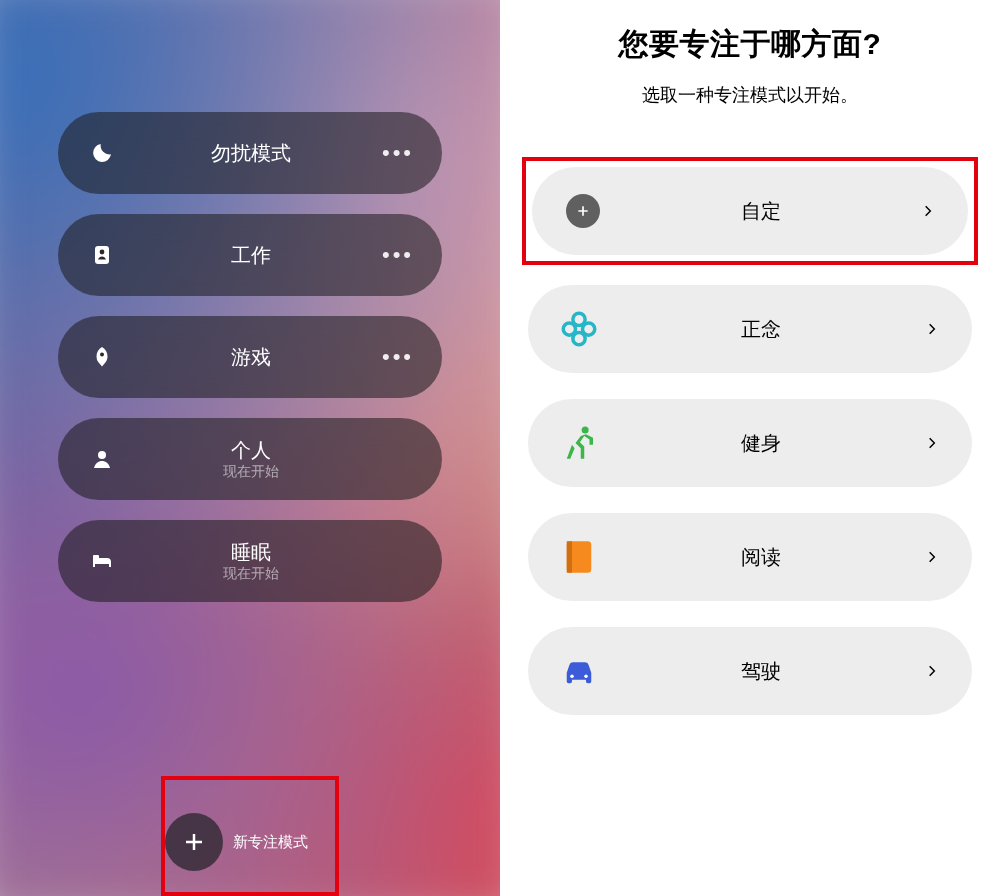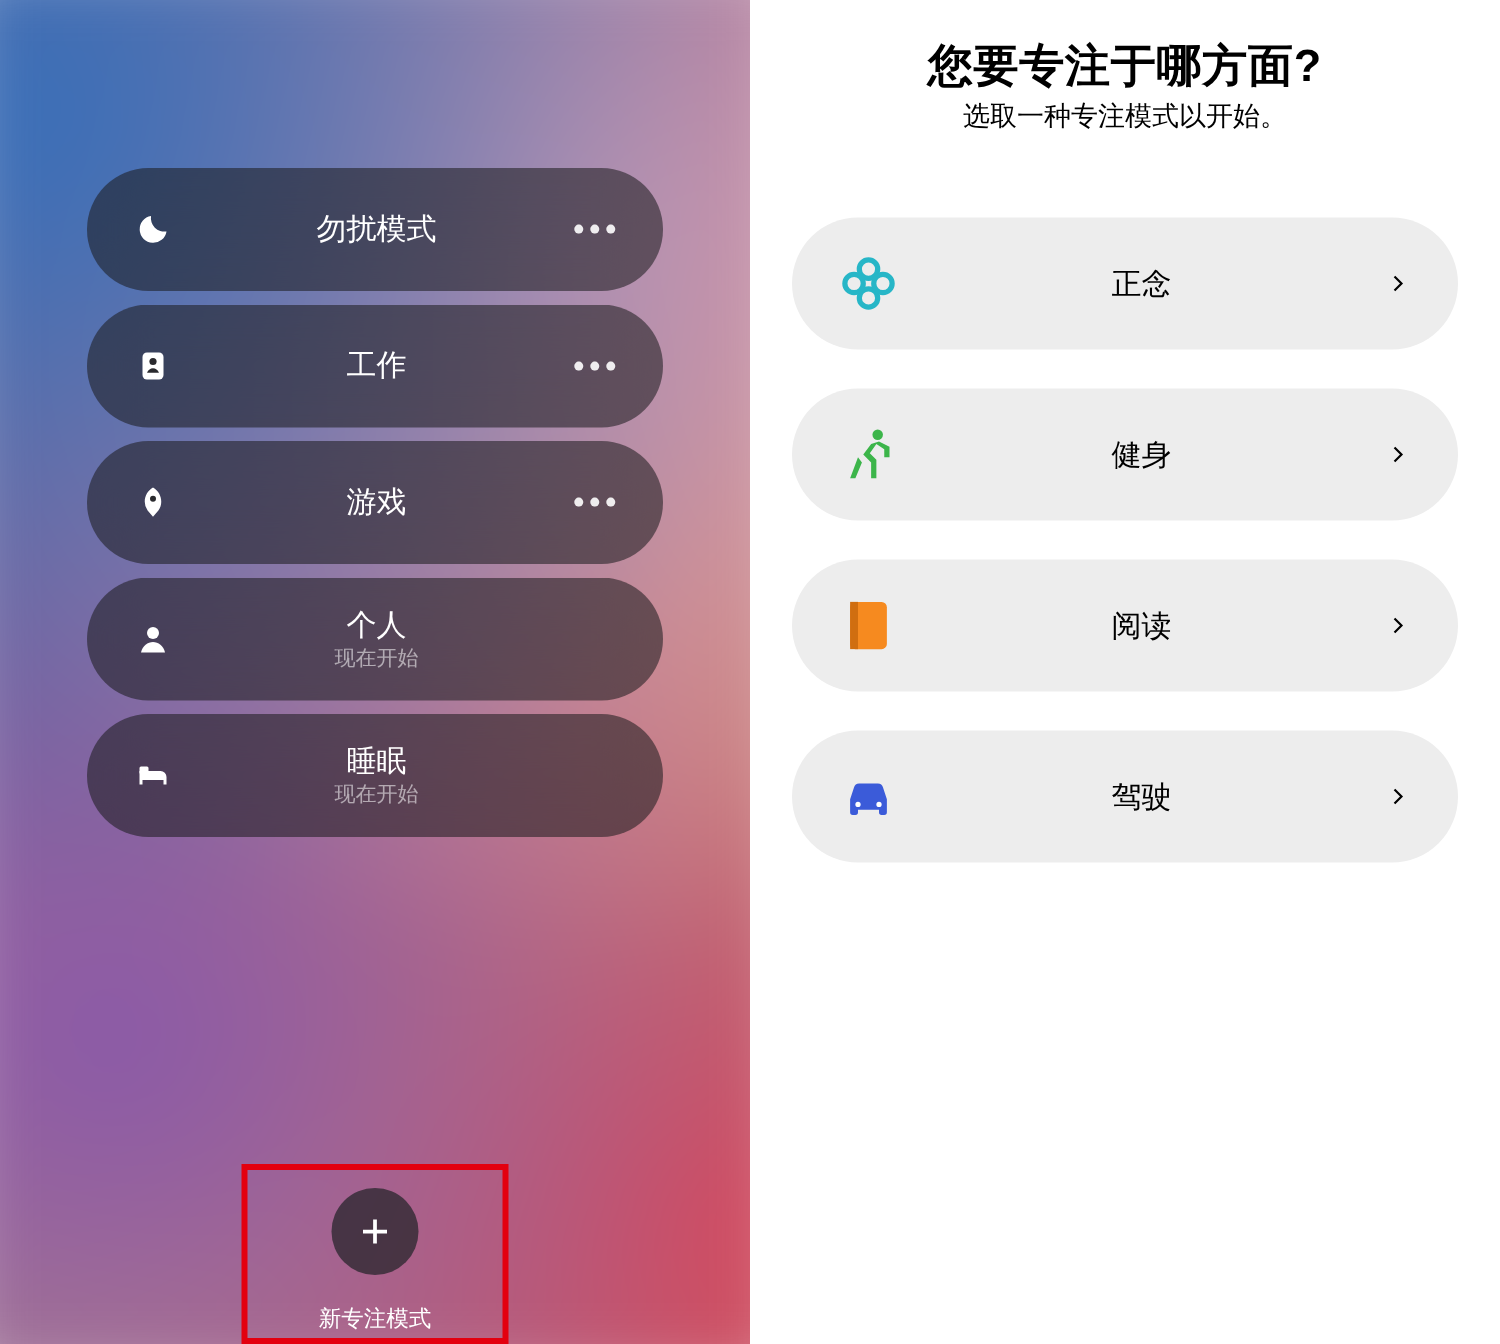--- a/index.html
+++ b/index.html
@@ -28,21 +28,21 @@
       radial-gradient(circle at 20% 75%, #8a5aa8 0%, rgba(138,90,168,0) 55%),
       radial-gradient(circle at 90% 88%, #d84a5a 0%, rgba(216,74,90,0) 55%),
       linear-gradient(135deg,#4a5894 0%, #a06a8a 40%, #b8a088 70%, #906a8a 100%);
     filter: blur(28px);
   }
   .left-content {
     position: relative;
     padding: 112px 58px 0 58px;
     display: flex;
     flex-direction: column;
-    gap: 9px;
+    gap: 20px;
   }
   .pill {
     height: 82px;
     border-radius: 41px;
     background: rgba(25,25,28,0.55);
     backdrop-filter: blur(20px);
     display: flex;
     align-items: center;
     padding: 0 26px 0 24px;
     color: #fff;
@@ -74,25 +74,24 @@
 
   .new-focus-wrap {
     position: absolute;
     left: 50%;
     bottom: 0;
     transform: translateX(-50%);
     width: 178px;
     height: 120px;
     border: 4px solid #e3000f;
     display: flex;
-    flex-direction: column;
     align-items: center;
     justify-content: flex-start;
     padding-top: 12px;
-    gap: 20px;
+    gap: 10px;
   }
   .plus-circle {
     width: 58px; height: 58px;
     border-radius: 50%;
     background: rgba(35,35,40,0.72);
     display: flex; align-items: center; justify-content: center;
     cursor: pointer;
   }
   .plus-circle svg { width: 24px; height: 24px; stroke: #fff; stroke-width: 2.5; }
   .new-focus-label { color: #fff; font-size: 15px; }
@@ -107,20 +106,21 @@
     flex-direction: column;
   }
   .right-title {
     font-size: 30px;
     font-weight: 700;
     text-align: center;
     letter-spacing: 0.5px;
     color: #000;
   }
   .right-sub {
+    margin-top: 18px;
     margin-bottom: 56px;
     font-size: 18px;
     text-align: center;
     color: #000;
   }
   .opt-list { display: flex; flex-direction: column; gap: 26px; }
   .opt {
     height: 88px;
     border-radius: 44px;
     background: #ededed;
@@ -234,20 +234,37 @@
     <div class="new-focus-label">新专注模式</div>
   </div>
 </div>
 
 <div class="right-pane">
   <div class="right-title">您要专注于哪方面?</div>
   <div class="right-sub">选取一种专注模式以开始。</div>
 
   <div class="opt-list">
 
+    <div class="opt-highlight">
+      <div class="opt">
+        <span class="oicon">
+          <span class="plus-badge">
+              <svg viewBox="0 0 24 24" fill="none">
+                <path d="M12 5v14M5 12h14"></path>
+              </svg>
+            </span>
+        </span>
+        <span class="olabel">自定</span>
+        <span class="ochev">
+            <svg viewBox="0 0 24 24">
+              <polyline points="8,4 16,12 8,20"></polyline>
+            </svg>
+          </span>
+      </div>
+    </div>
 
     <div class="opt">
       <span class="oicon">
         <svg viewBox="0 0 24 24" fill="none" stroke="#27b6c7" stroke-width="2">
             <circle cx="12" cy="6.5" r="3.5"></circle>
             <circle cx="12" cy="17.5" r="3.5"></circle>
             <circle cx="6.5" cy="12" r="3.5"></circle>
             <circle cx="17.5" cy="12" r="3.5"></circle>
           </svg>
       </span>

